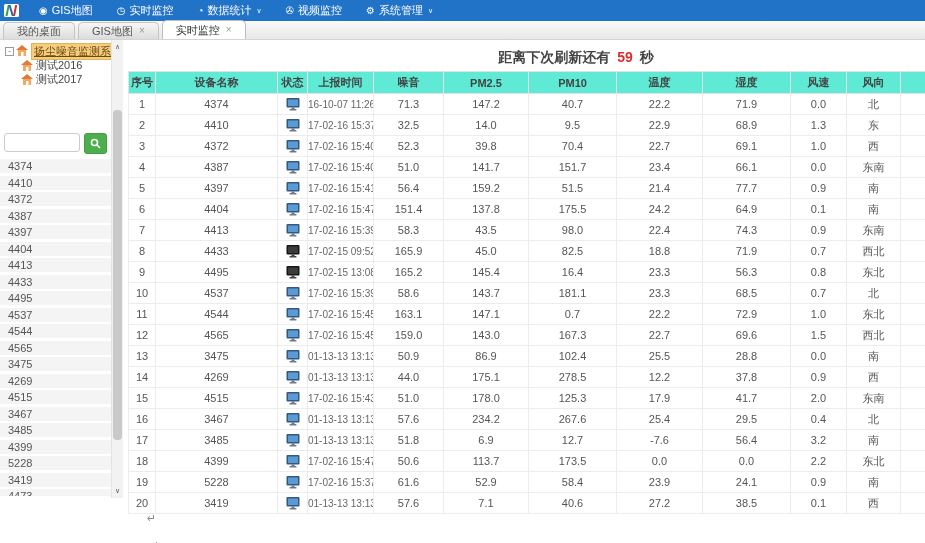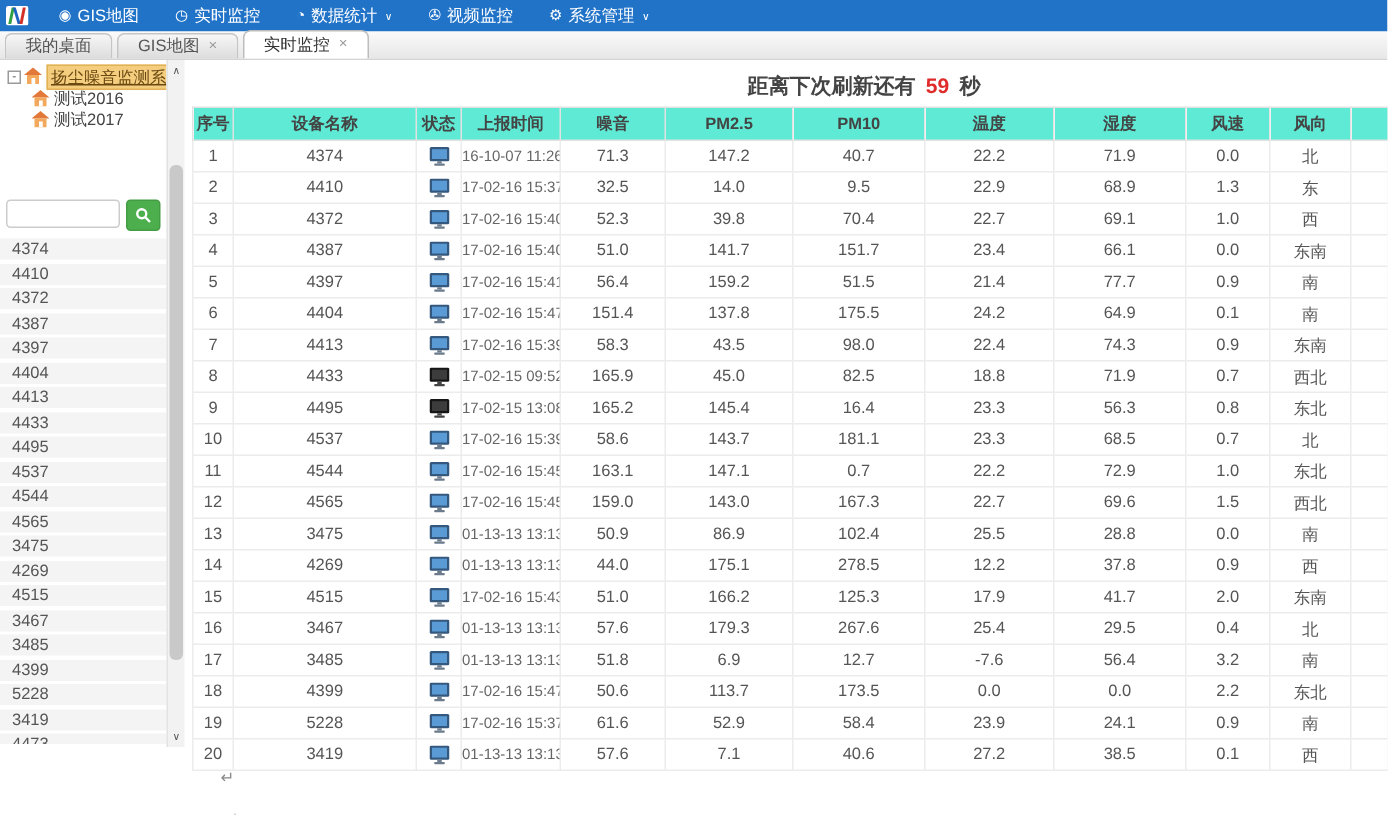--- a/index.html
+++ b/index.html
@@ -508,40 +508,40 @@
           <td>15</td>
           <td>4515</td>
           <td><svg class="monitor online" width="14" height="13" viewBox="0 0 14 13">
     <rect class="frame" x="0.5" y="0" width="13" height="9.5" rx="1"></rect>
     <rect class="screen" x="2" y="1.5" width="10" height="6.5"></rect>
     <rect class="neck" x="5.5" y="9.5" width="3" height="1.5"></rect>
     <rect class="base" x="3.5" y="11" width="7" height="1.5" rx="0.5"></rect>
   </svg></td>
           <td class="time">17-02-16 15:43:10</td>
           <td>51.0</td>
-          <td>166.2</td>
+          <td>178.0</td>
           <td>125.3</td>
           <td>17.9</td>
           <td>41.7</td>
           <td>2.0</td>
           <td>东南</td>
           <td></td>
         </tr>
         <tr>
           <td>16</td>
           <td>3467</td>
           <td><svg class="monitor online" width="14" height="13" viewBox="0 0 14 13">
     <rect class="frame" x="0.5" y="0" width="13" height="9.5" rx="1"></rect>
     <rect class="screen" x="2" y="1.5" width="10" height="6.5"></rect>
     <rect class="neck" x="5.5" y="9.5" width="3" height="1.5"></rect>
     <rect class="base" x="3.5" y="11" width="7" height="1.5" rx="0.5"></rect>
   </svg></td>
           <td class="time">01-13-13 13:13:13</td>
           <td>57.6</td>
-          <td>179.3</td>
+          <td>234.2</td>
           <td>267.6</td>
           <td>25.4</td>
           <td>29.5</td>
           <td>0.4</td>
           <td>北</td>
           <td></td>
         </tr>
         <tr>
           <td>17</td>
           <td>3485</td>

